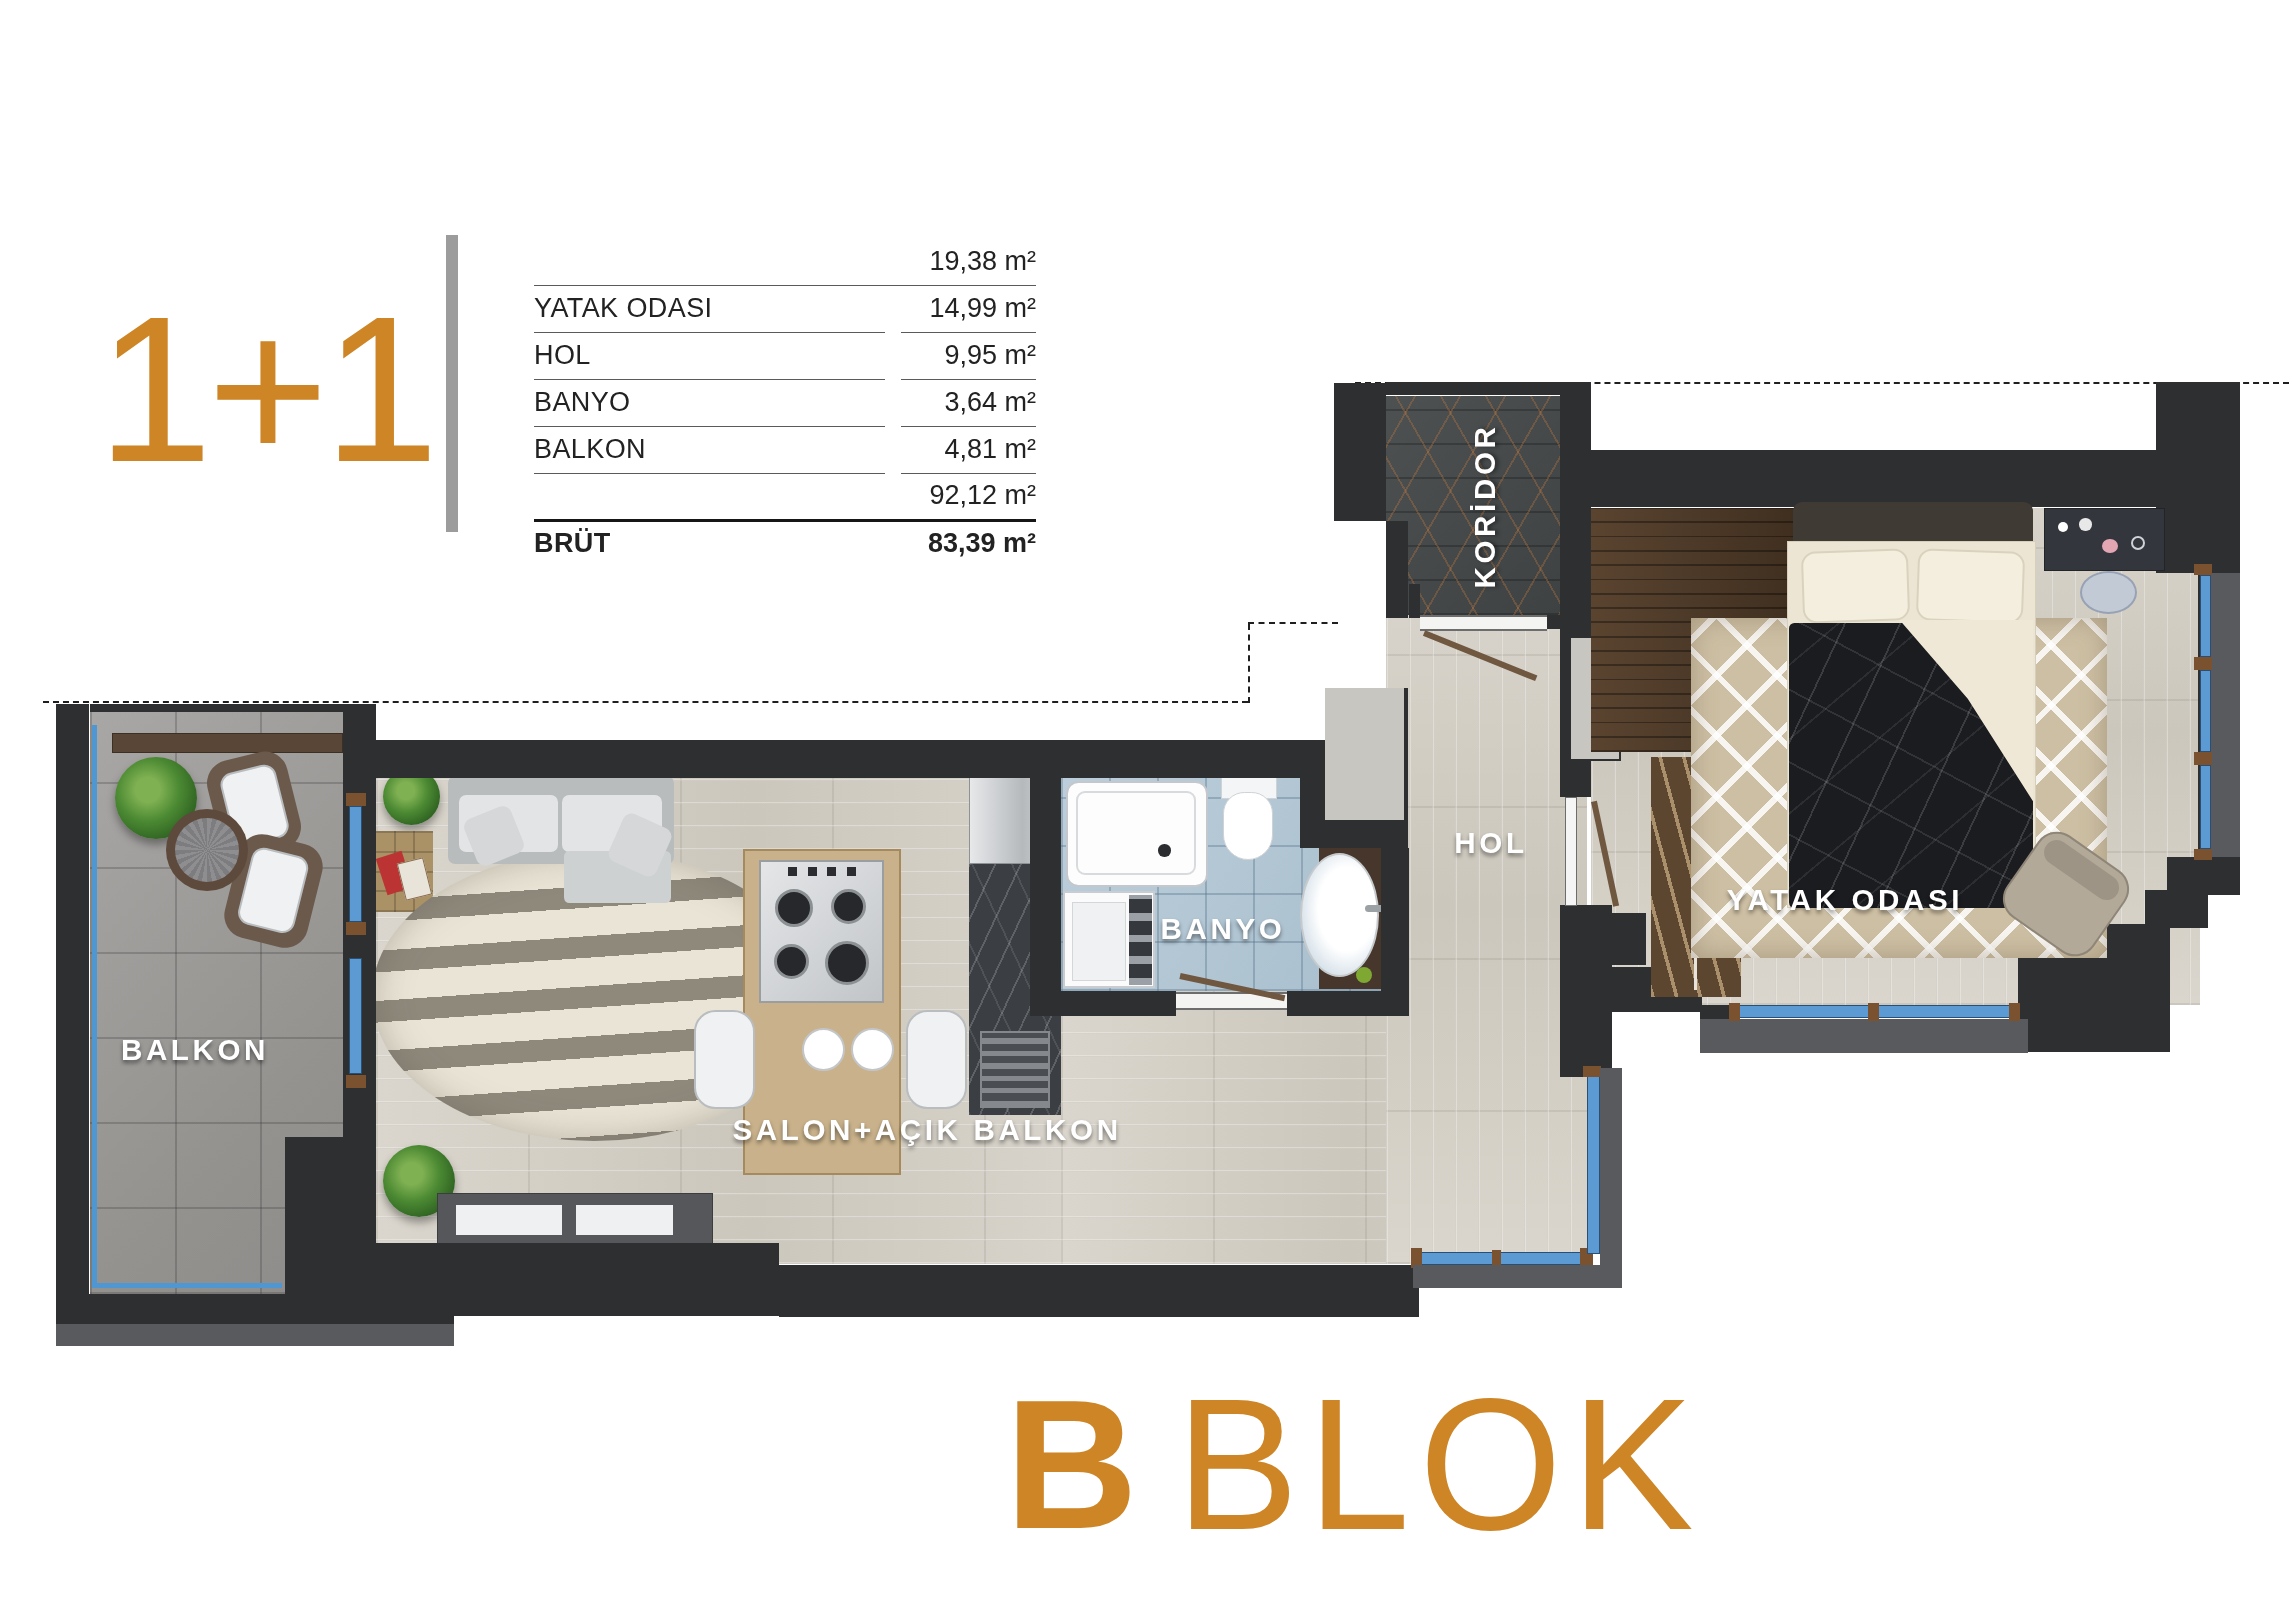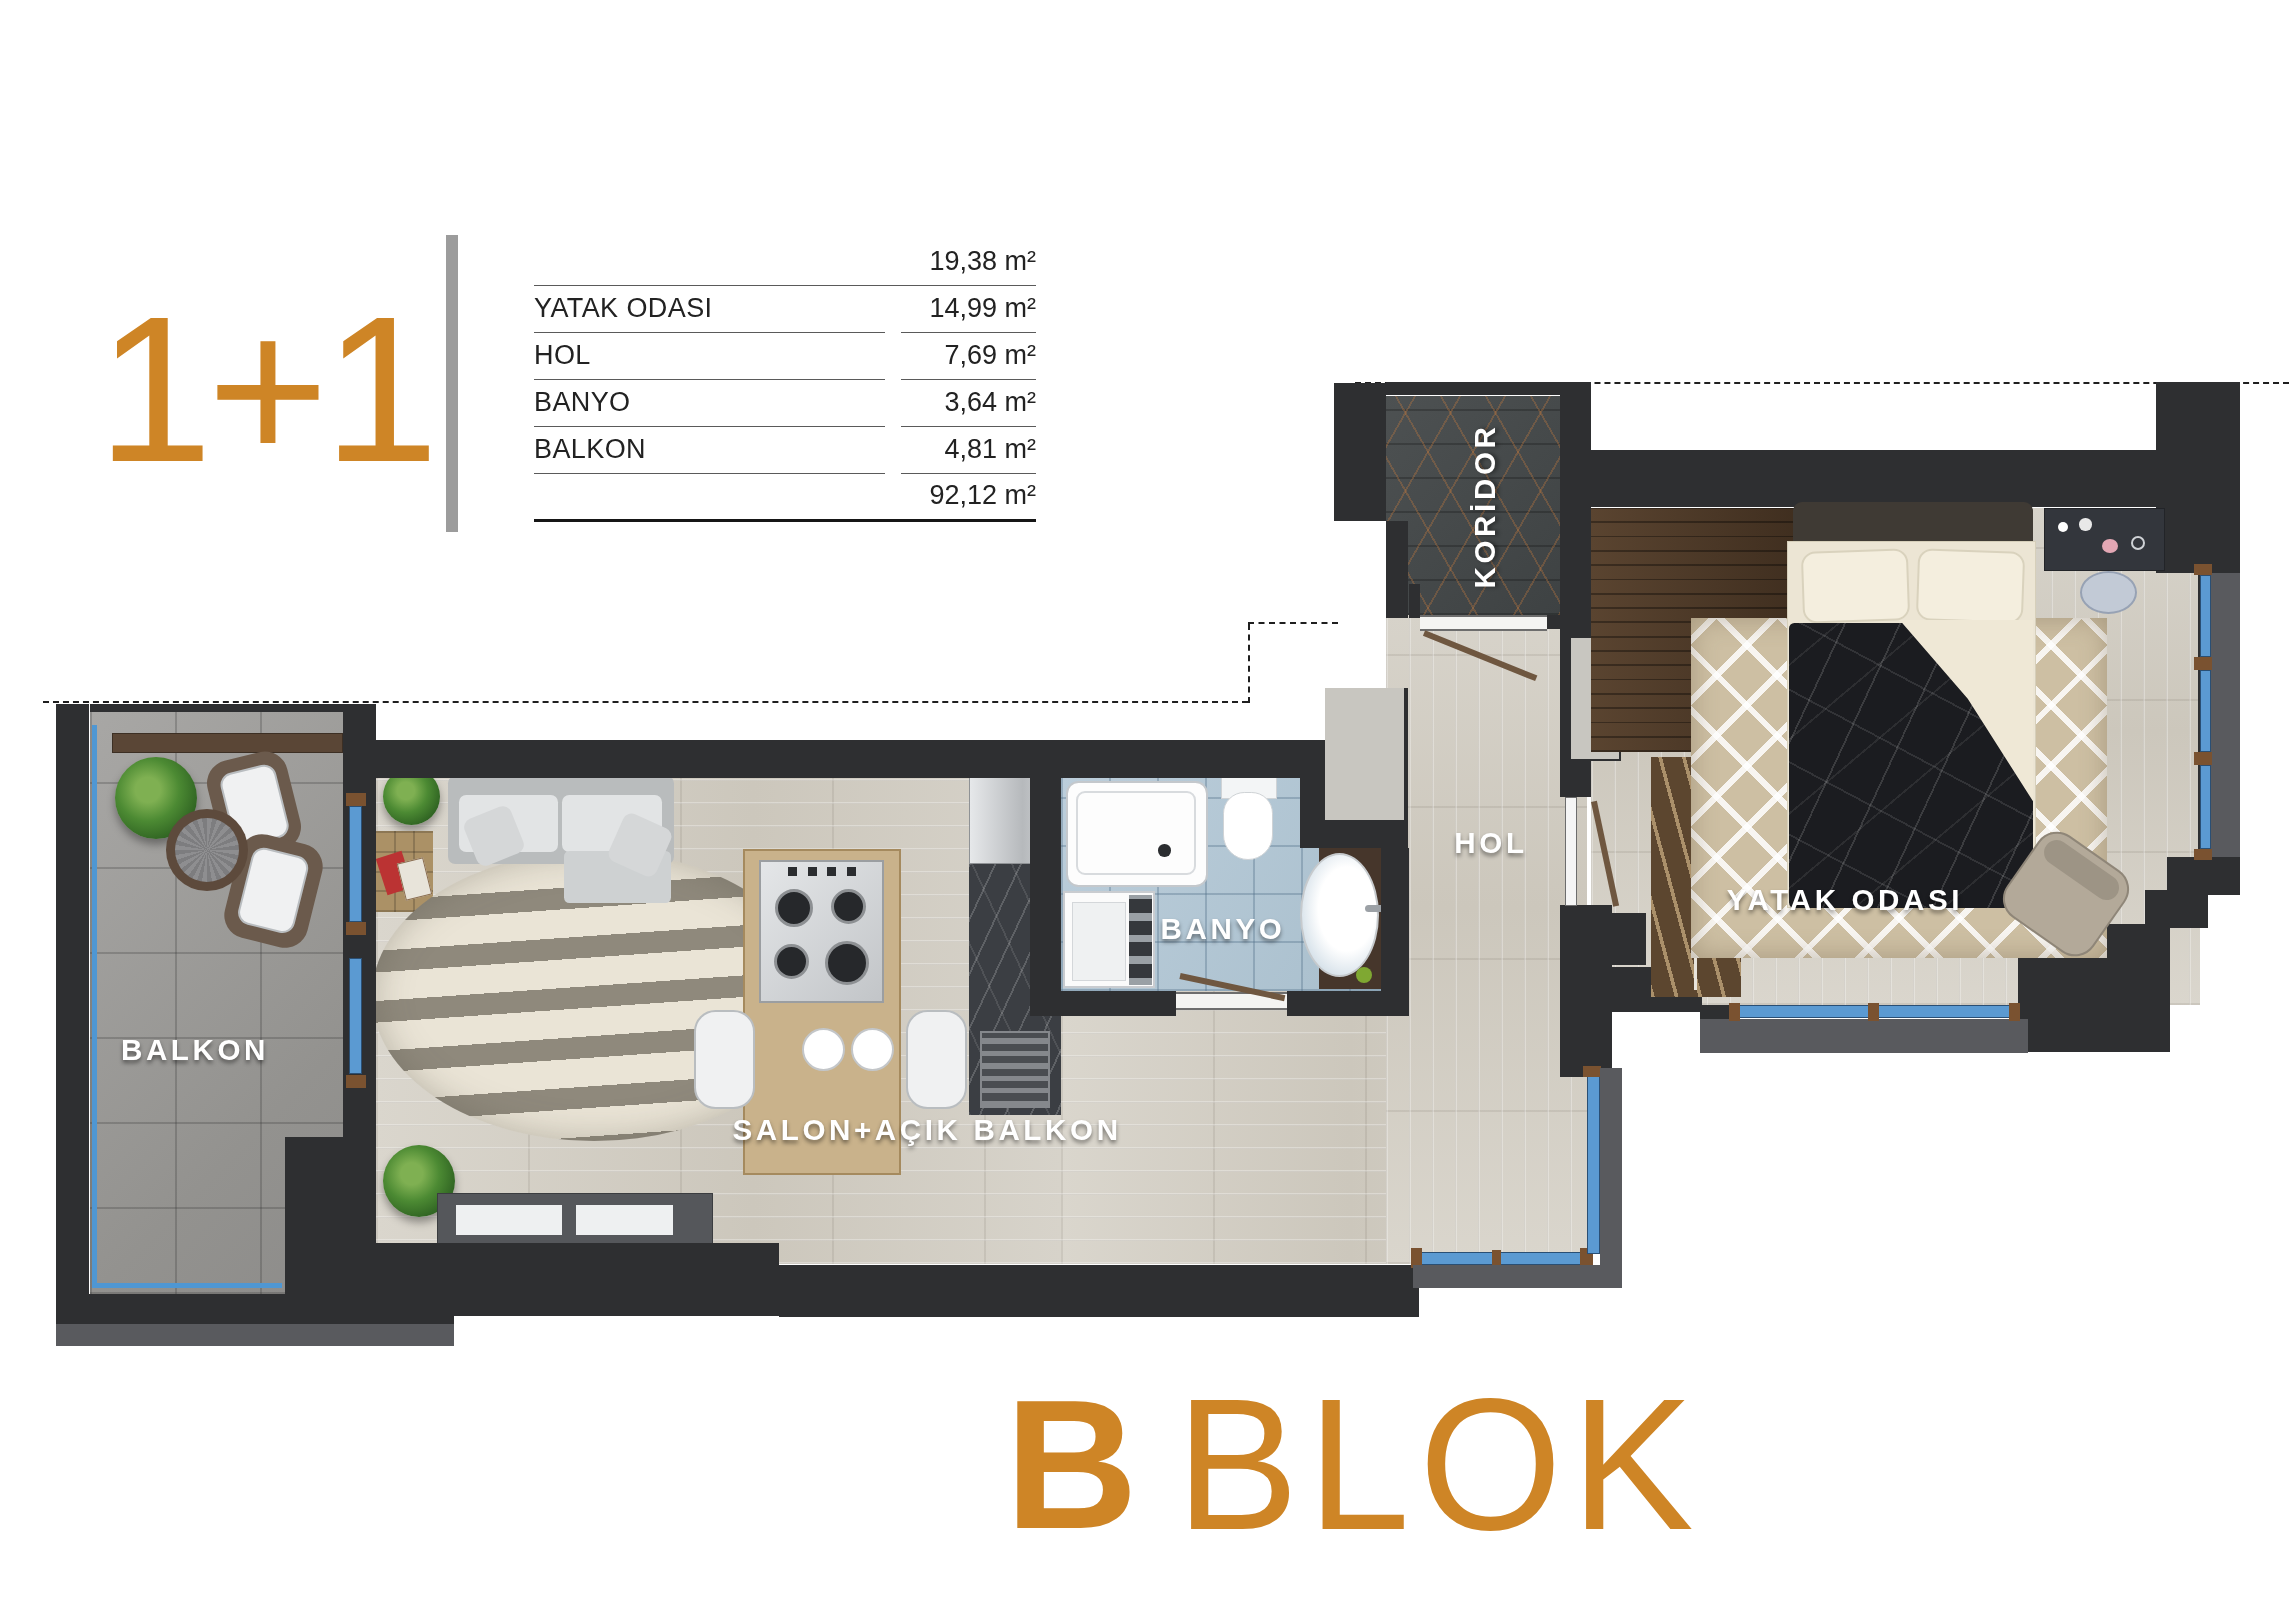--- a/index.html
+++ b/index.html
@@ -77,32 +77,36 @@
   <div class="area-table">
     <div class="trow">
       <div class="tval">19,38 m²</div>
     </div>
     <div class="trow">
       <div class="tlabel">YATAK ODASI</div>
       <div class="tval">14,99 m²</div>
     </div>
     <div class="trow">
       <div class="tlabel">HOL</div>
-      <div class="tval">7,69 m²</div>
+      <div class="tval">9,95 m²</div>
     </div>
     <div class="trow">
       <div class="tlabel">BANYO</div>
       <div class="tval">3,64 m²</div>
     </div>
     <div class="trow">
       <div class="tlabel">BALKON</div>
       <div class="tval">4,81 m²</div>
     </div>
     <div class="trow net">
       <div class="tval">92,12 m²</div>
+    </div>
+    <div class="trow brut">
+      <div class="tlabel">BRÜT</div>
+      <div class="tval">83,39 m²</div>
     </div>
   </div>
 
   <div class="dash-h" style="left:43px;top:701px;width:1205px;"></div>
   <div class="dash-v" style="left:1248px;top:624px;height:79px;"></div>
   <div class="dash-h" style="left:1248px;top:622px;width:90px;"></div>
   <div class="dash-h" style="left:1355px;top:382px;width:934px;"></div>
 
   <div class="tileg" style="left:90px;top:712px;width:253px;height:582px;"></div>
   <div class="wood" style="left:376px;top:768px;width:685px;height:496px;"></div>

